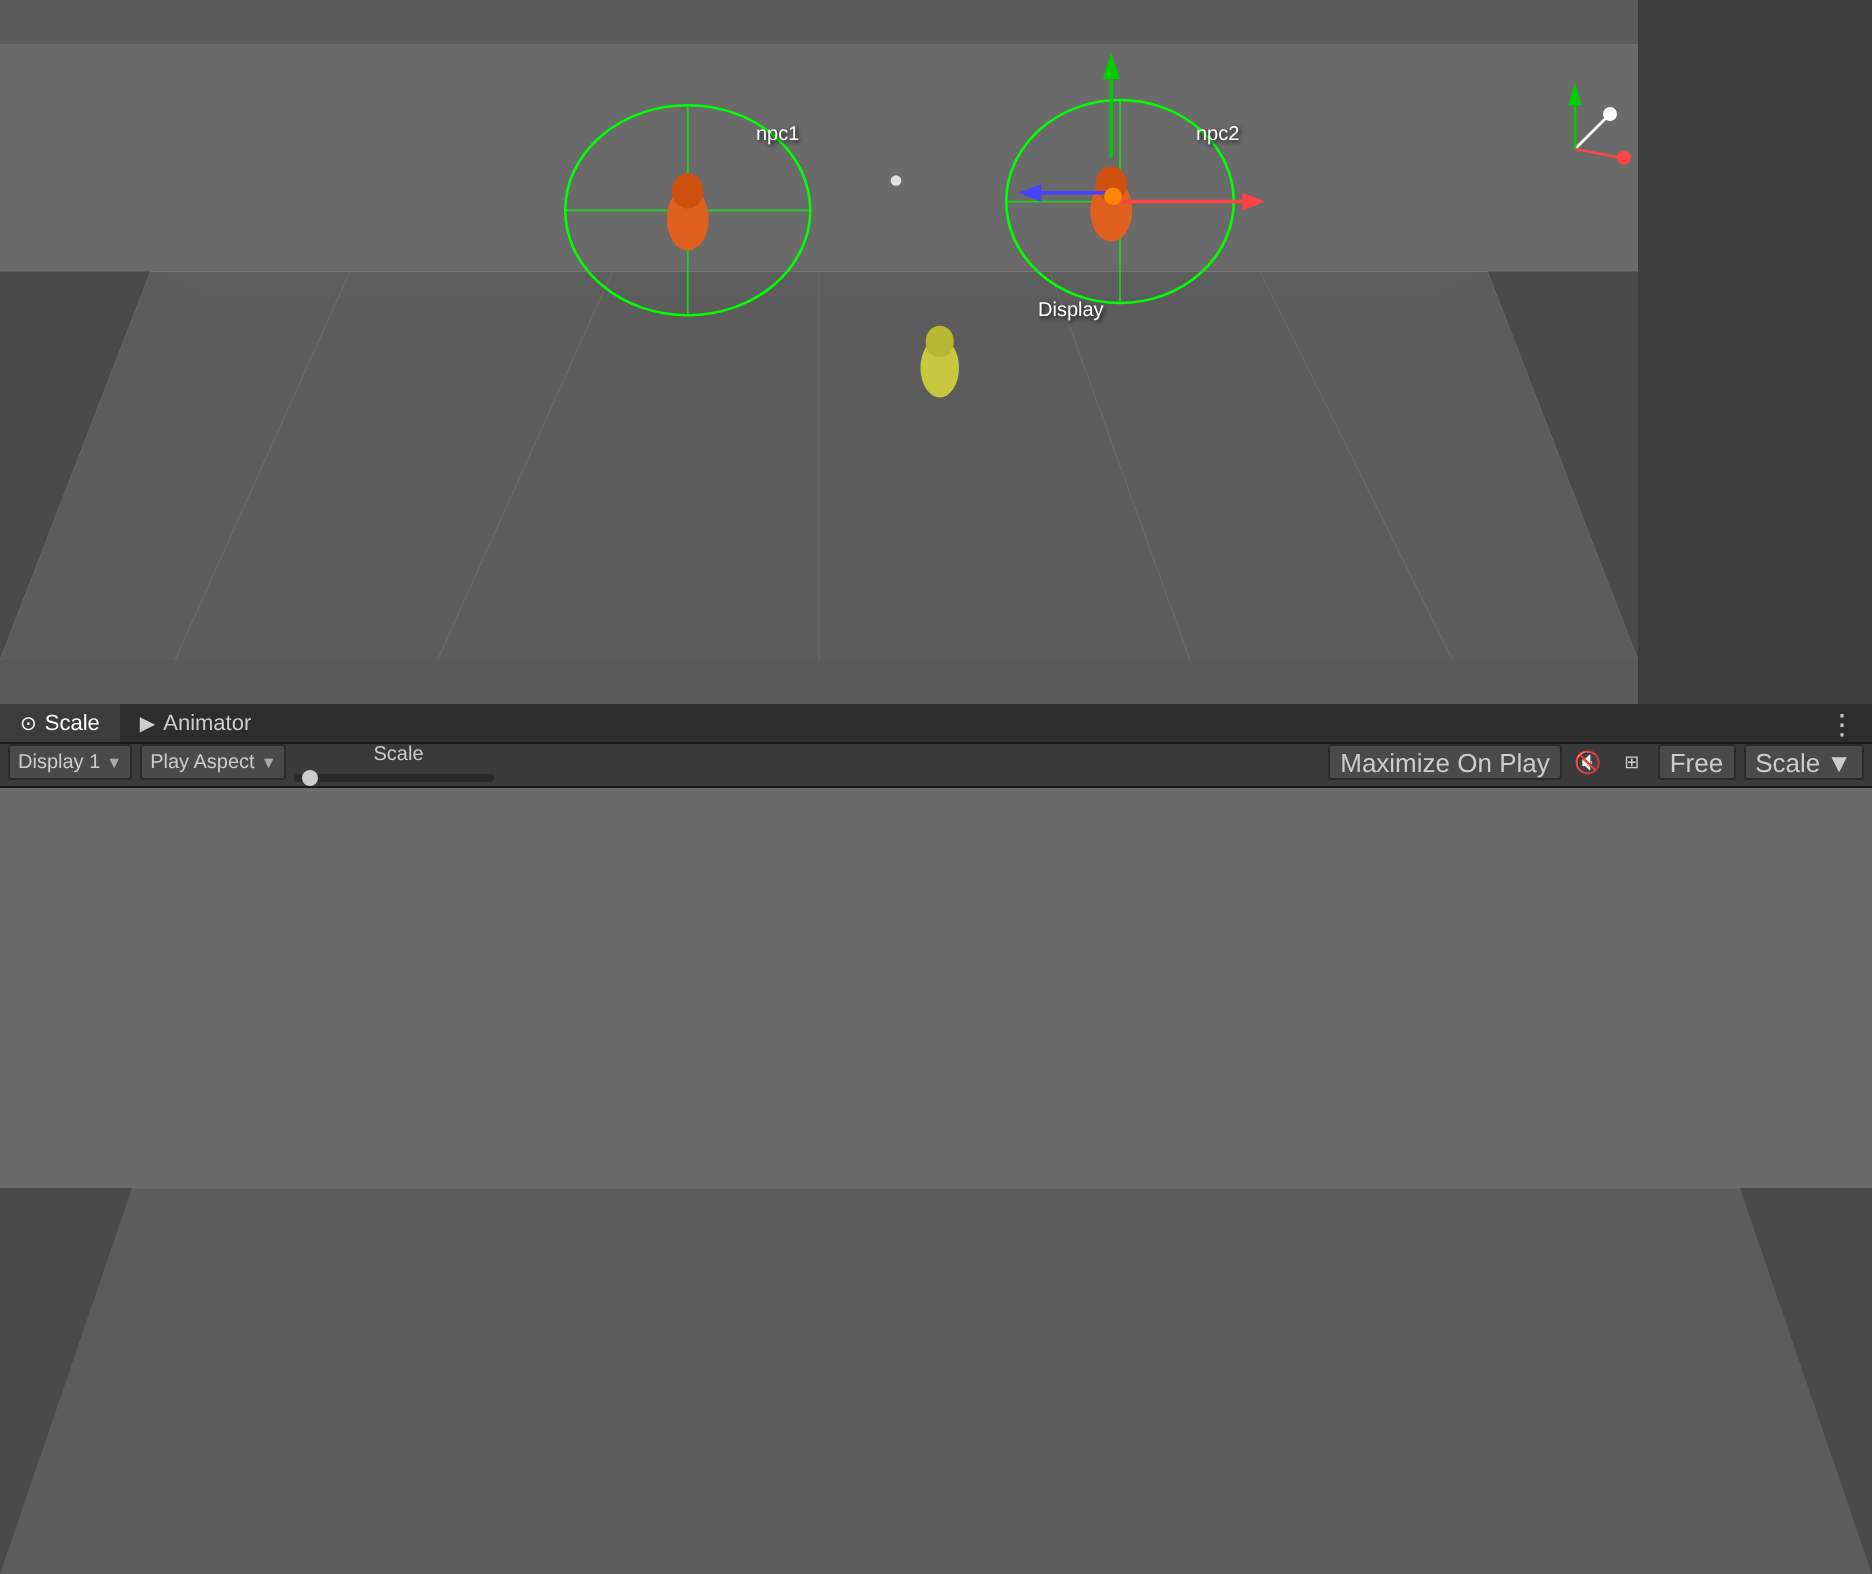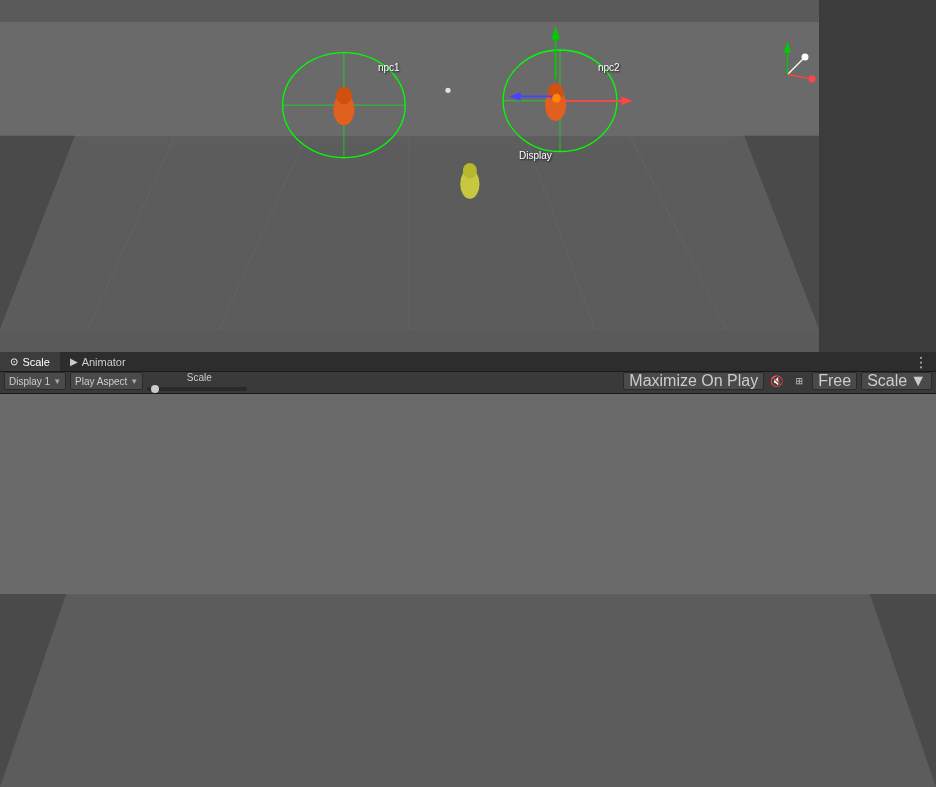--- a/index.html
+++ b/index.html
@@ -117,21 +117,21 @@
       font-size: 10px;
       color: #ccc;
       font-style: italic;
     }
 
     .toolbar-spacer {
       flex: 1;
     }
 
     .toolbar-btn {
-      font-size: 16px;
+      font-size: 13px;
       color: #ccc;
       cursor: pointer;
       padding: 1px 5px;
       background: #4a4a4a;
       border: 1px solid #2a2a2a;
       border-radius: 2px;
       height: 18px;
       display: flex;
       align-items: center;
     }

